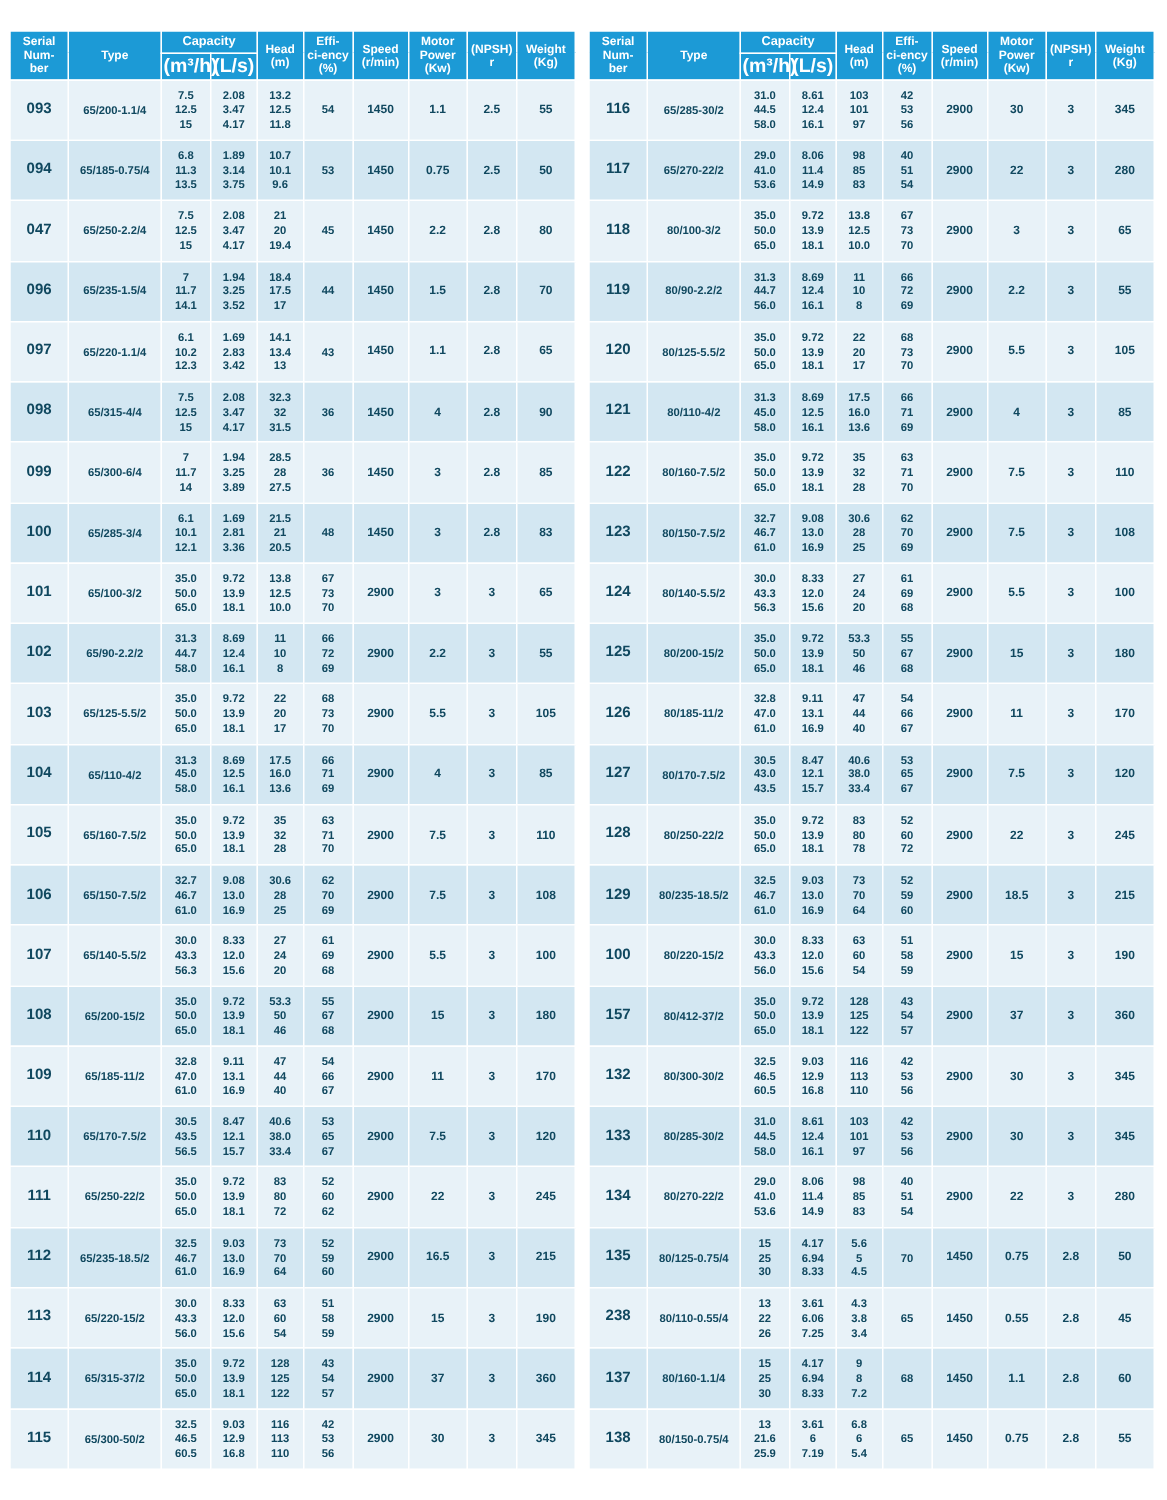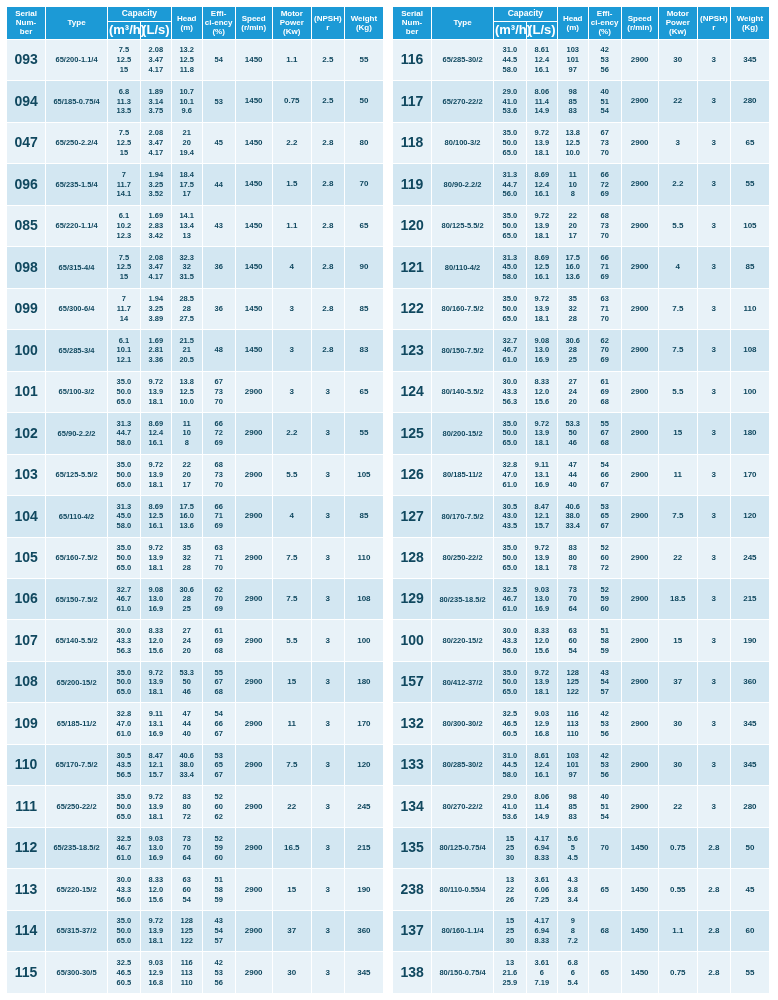--- a/index.html
+++ b/index.html
@@ -5,21 +5,21 @@
   * { box-sizing: border-box; }
   html, body {
     margin: 0; padding: 0;
     background: #ffffff;
     font-family: "Liberation Sans", sans-serif;
   }
   .page {
     width: 778px;
     height: 1000px;
     background: #ffffff;
-    padding: 6px 6px;
+    padding: 20px 6px;
     display: flex;
     gap: 8px;
     overflow: hidden;
   }
   table.pump {
     border-collapse: collapse;
     table-layout: fixed;
     width: 378px;
     background: #ffffff;
   }
@@ -52,21 +52,21 @@
   }
   td.multi {
     white-space: pre-line;
     font-size: 7.5px;
     line-height: 1.3;
     font-weight: bold;
     color: #10485f;
   }
   td.serial {
     font-weight: bold;
-    font-size: 14px;
+    font-size: 10px;
     color: #10485f;
   }
   td.type {
     font-size: 7.5px;
     font-weight: bold;
     color: #10485f;
     margin-left: 20px;
   }
   td.val {
     font-weight: bold;
@@ -202,21 +202,21 @@
           <td class="multi">18.4
 17.5
 17</td>
           <td class="multi">44</td>
           <td class="val">1450</td>
           <td class="val">1.5</td>
           <td class="val">2.8</td>
           <td class="val">70</td>
         </tr>
         <tr>
-          <td class="serial">085</td>
+          <td class="serial">097</td>
           <td class="type">65/220-1.1/4</td>
           <td class="multi">6.1
 10.2
 12.3</td>
           <td class="multi">1.69
 2.83
 3.42</td>
           <td class="multi">14.1
 13.4
 13</td>
@@ -555,21 +555,21 @@
           <td class="multi">43
 54
 57</td>
           <td class="val">2900</td>
           <td class="val">37</td>
           <td class="val">3</td>
           <td class="val">360</td>
         </tr>
         <tr>
           <td class="serial">115</td>
-          <td class="type">65/300-30/5</td>
+          <td class="type">65/300-50/2</td>
           <td class="multi">32.5
 46.5
 60.5</td>
           <td class="multi">9.03
 12.9
 16.8</td>
           <td class="multi">116
 113
 110</td>
           <td class="multi">42

